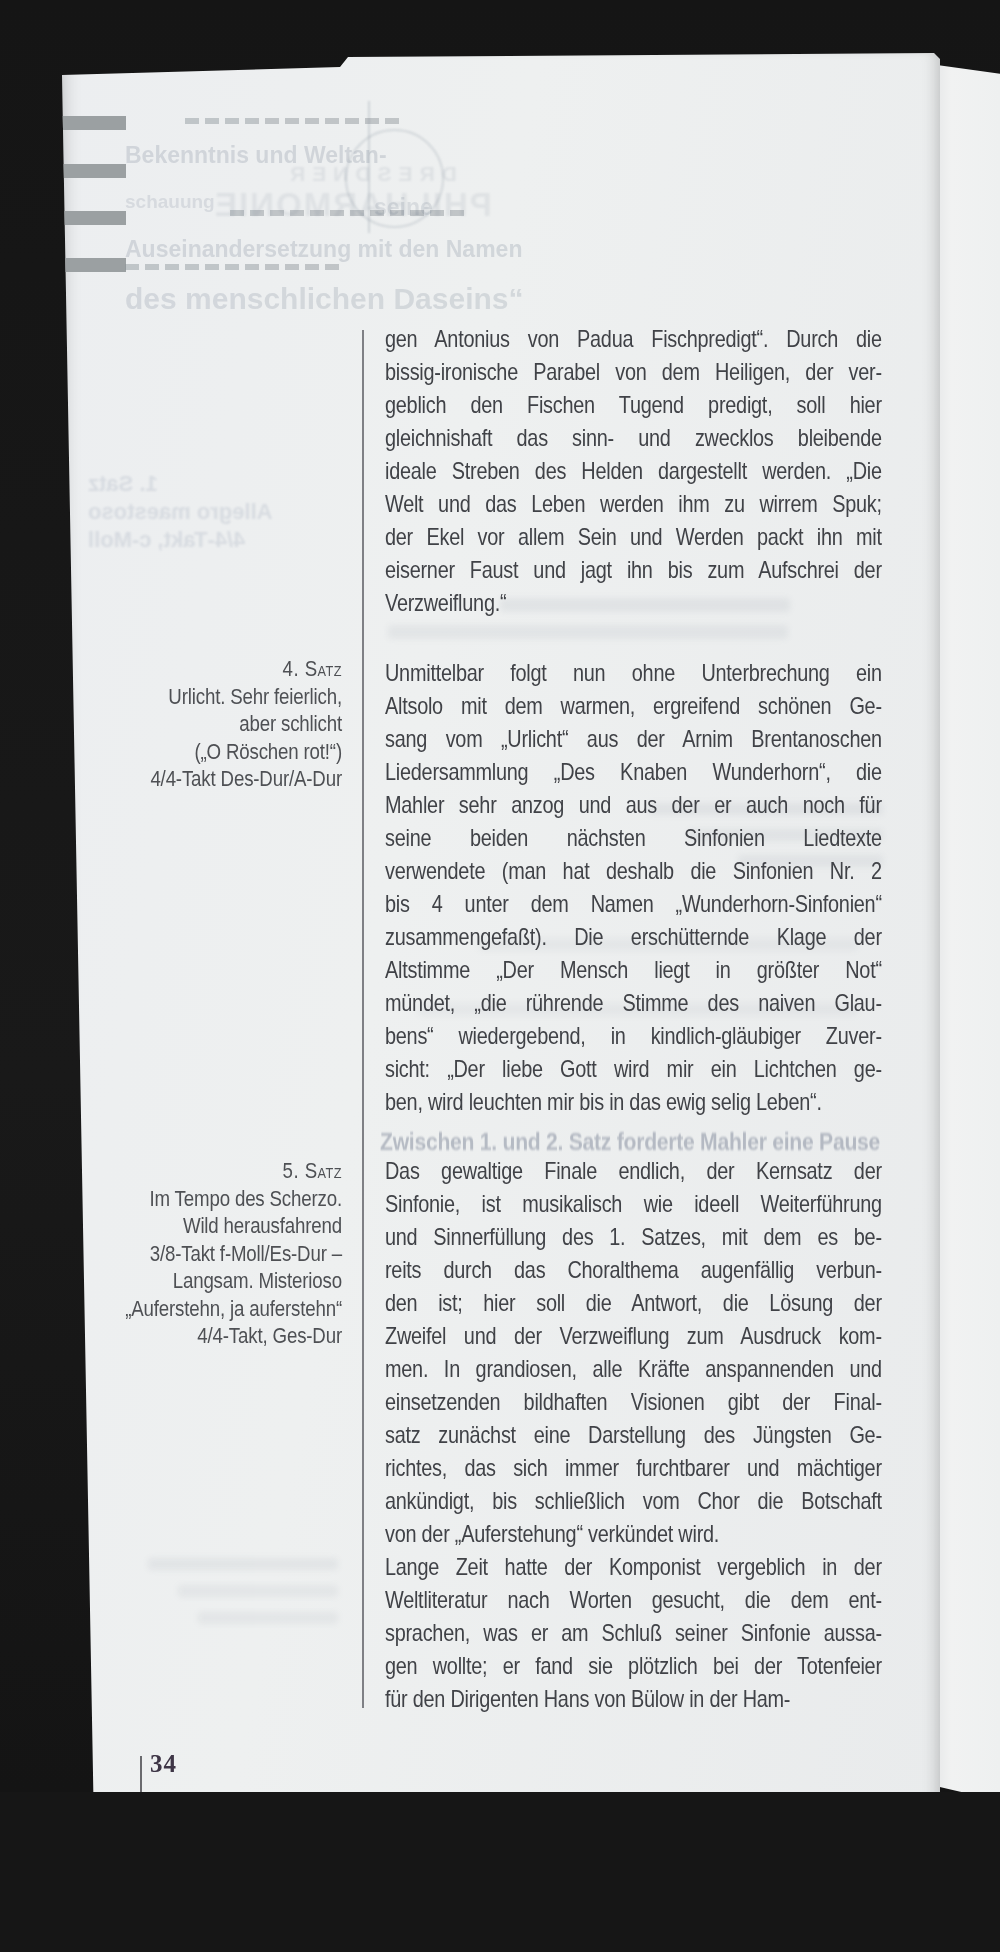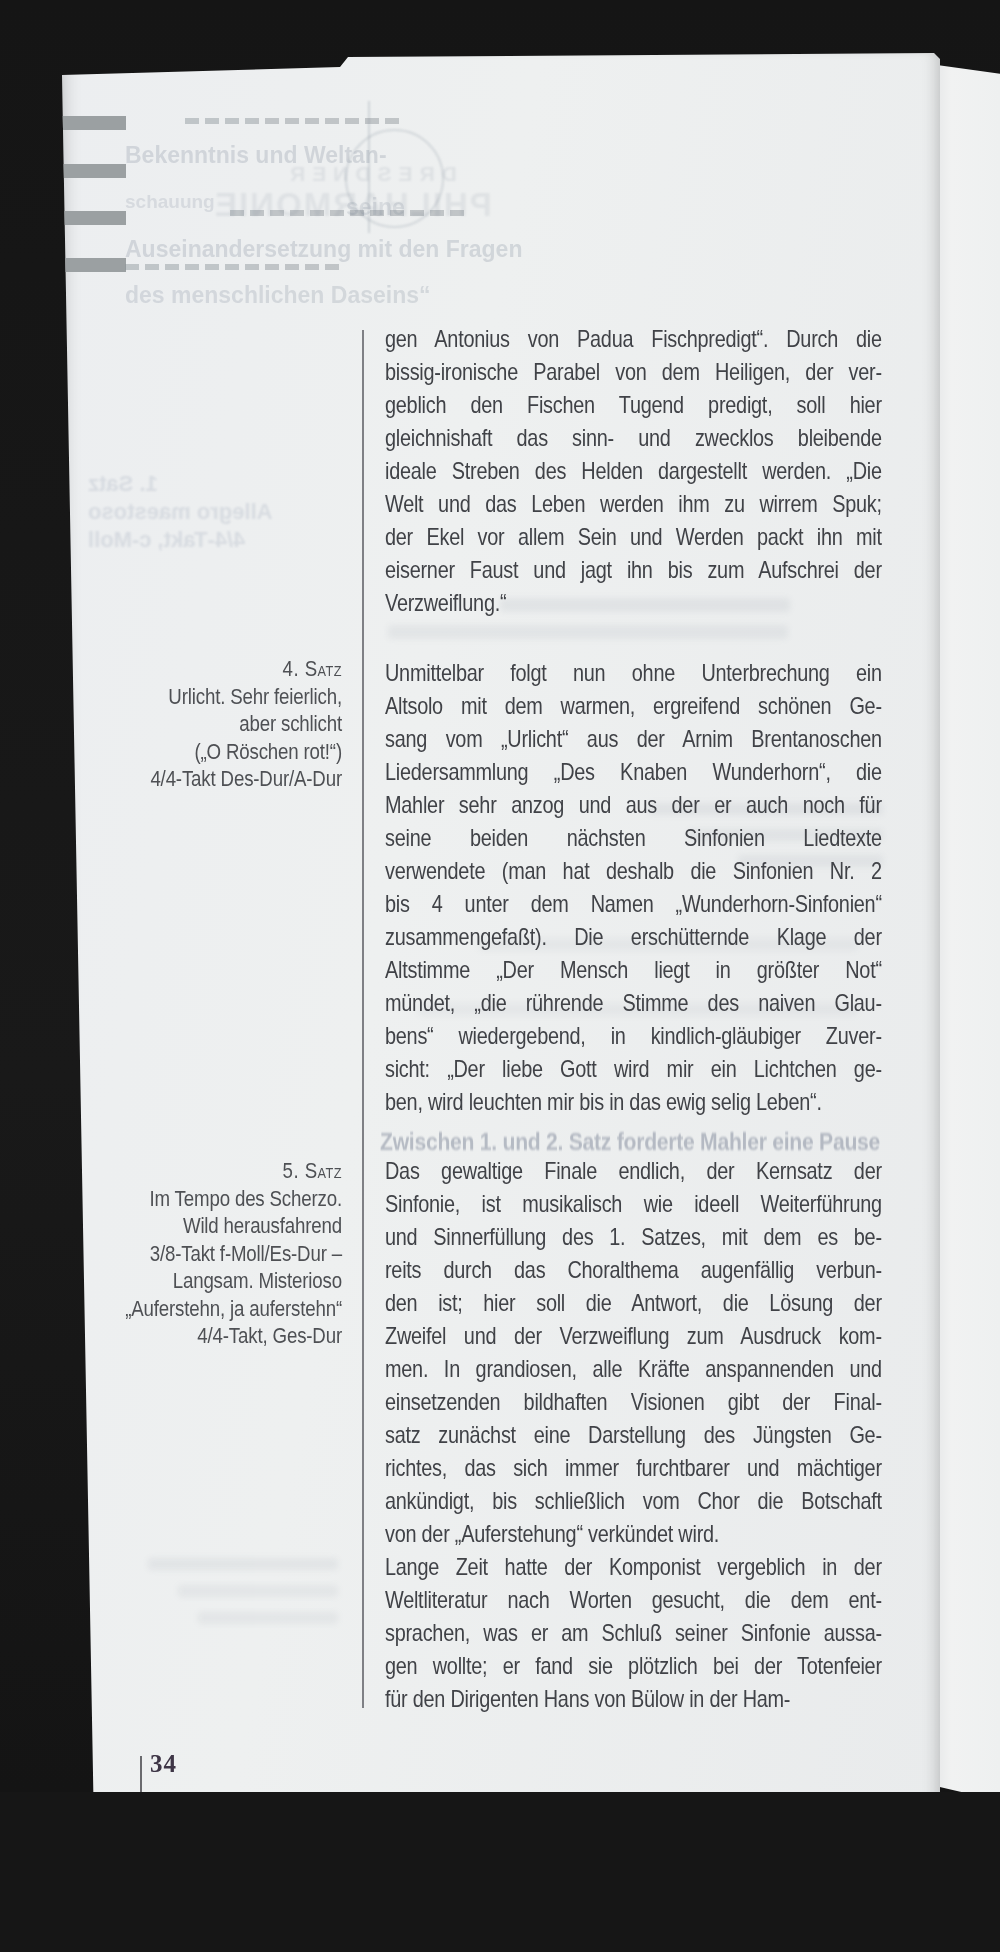--- a/index.html
+++ b/index.html
@@ -87,23 +87,23 @@
     <div class="bbar" style="top:158px"></div>
     <div class="bbar" style="top:205px"></div>
 
     <div class="dash" style="left:127px;top:65px;width:215px"></div>
     <div class="dash" style="left:172px;top:157px;width:238px"></div>
     <div class="dash" style="left:67px;top:211px;width:215px"></div>
     <div class="bleed" style="left:67px;top:89px;font-size:23px;opacity:.22">Bekenntnis und Weltan-</div>
     <div class="bleed-logo1">DRESDNER</div>
     <div class="bleed-logo2">PHILHARMONIE</div>
     <div class="bleed" style="left:67px;top:138px;font-size:19px;opacity:.17">schauung</div>
-    <div class="bleed" style="left:288px;top:141px;font-size:23px;opacity:.17">seine</div>
-    <div class="bleed" style="left:67px;top:183px;font-size:23px;opacity:.22">Auseinandersetzung mit den Fragen</div>
-    <div class="bleed" style="left:67px;top:229px;font-size:23px;opacity:.20">des menschlichen Daseins“</div>
+    <div class="bleed" style="left:316px;top:141px;font-size:23px;opacity:.17">seine</div>
+    <div class="bleed" style="left:67px;top:183px;font-size:23px;opacity:.22">Auseinandersetzung mit den Namen</div>
+    <div class="bleed" style="left:67px;top:229px;font-size:30px;opacity:.20">des menschlichen Daseins“</div>
     <div class="bleed-circle" style="left:287px;top:76px;width:95px;height:95px"></div>
     <div class="bleed-vline" style="left:310px;top:48px;height:132px"></div>
 
     <div class="mbleed" style="top:417px">
         <div class="line">1. Satz</div>
         <div class="line">Allegro maestoso</div>
         <div class="line ln-last">4/4-Takt, c-Moll</div>
       </div>
 
     <div class="smudge" style="left:442px;top:545px;width:290px;height:14px;opacity:.11"></div>

